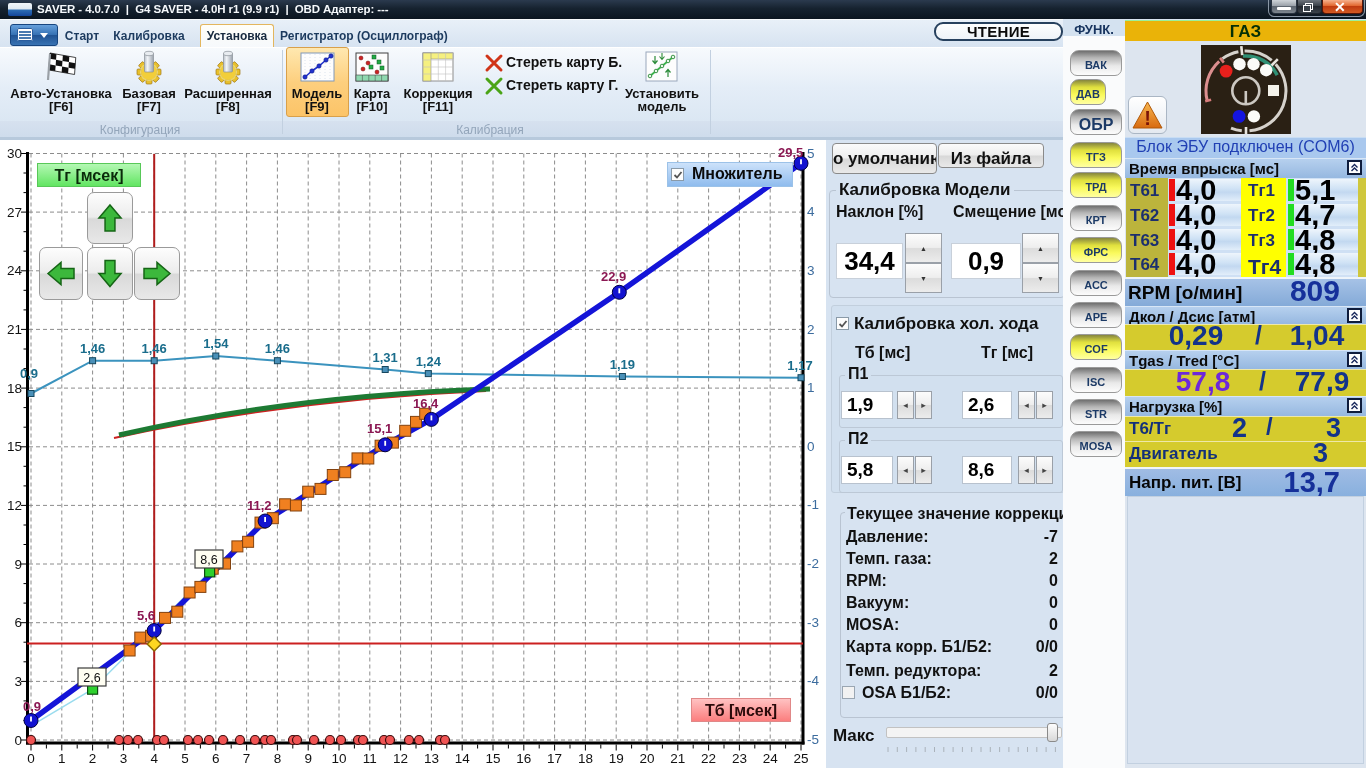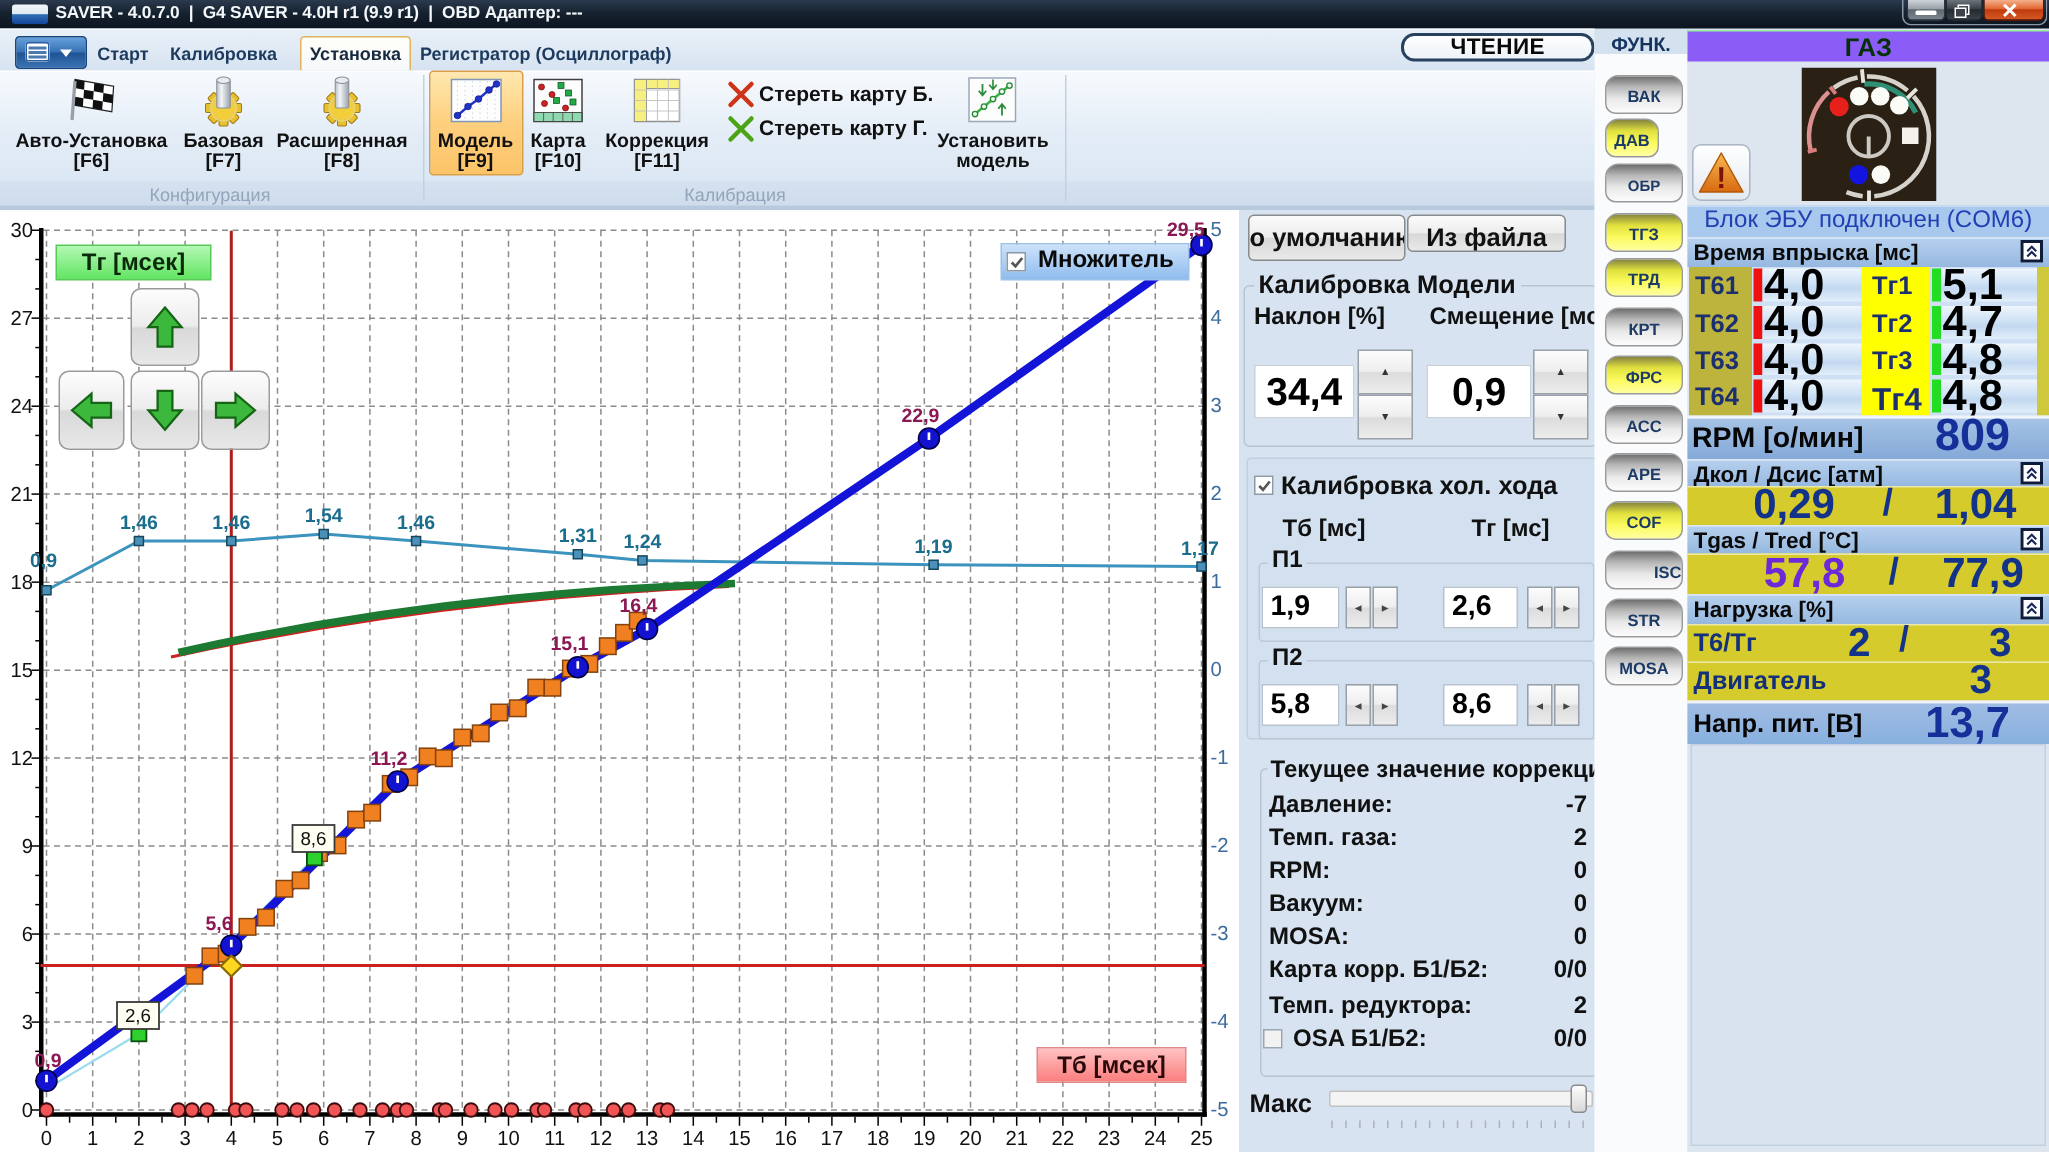--- a/index.html
+++ b/index.html
@@ -533,33 +533,33 @@
 <line x1="141.5" y1="1" x2="141.5" y2="6" stroke="#aab2ba" stroke-width="1"></line>
 <line x1="150.8" y1="1" x2="150.8" y2="6" stroke="#aab2ba" stroke-width="1"></line>
 <line x1="160.1" y1="1" x2="160.1" y2="6" stroke="#aab2ba" stroke-width="1"></line>
 <line x1="169.4" y1="1" x2="169.4" y2="6" stroke="#aab2ba" stroke-width="1"></line>
 </svg>
 <div class="ab" style="left:1063px;top:20px;width:62px;height:748px;background:#fafbfc;"></div>
 <div class="ab" style="left:1063px;top:20px;width:62px;height:16px;background:#d4e2f0;"></div>
 <div class="ab b" style="left:1063px;top:22px;width:62px;text-align:center;font-size:13px;color:#16335e;">ФУНК.</div>
 <div class="ab b" style="left:1070px;top:50px;width:52px;height:26px;border-radius:9px 9px 7px 7px;border:1px solid #9a9a9a;background:linear-gradient(180deg,#6f6f6f 0%,#b5b5b5 28%,#e9e9e9 62%,#fcfcfc 100%);text-align:center;font-size:11px;color:#1c3a66;line-height:29px;">ВАК</div>
 <div class="ab b" style="left:1070px;top:79px;width:36px;height:26px;border-radius:9px 9px 7px 7px;border:1px solid #9a9a9a;background:linear-gradient(180deg,#85853f 0%,#e0e03e 30%,#fafa5c 62%,#ffffa2 100%);text-align:center;font-size:11px;color:#1c3a66;line-height:29px;">ДАВ</div>
-<div class="ab b" style="left:1070px;top:109px;width:52px;height:26px;border-radius:9px 9px 7px 7px;border:1px solid #9a9a9a;background:linear-gradient(180deg,#6f6f6f 0%,#b5b5b5 28%,#e9e9e9 62%,#fcfcfc 100%);text-align:center;font-size:10px;color:#1c3a66;line-height:29px;">ОБР</div>
+<div class="ab b" style="left:1070px;top:109px;width:52px;height:26px;border-radius:9px 9px 7px 7px;border:1px solid #9a9a9a;background:linear-gradient(180deg,#6f6f6f 0%,#b5b5b5 28%,#e9e9e9 62%,#fcfcfc 100%);text-align:center;font-size:16px;color:#1c3a66;line-height:29px;">ОБР</div>
 <div class="ab b" style="left:1070px;top:142px;width:52px;height:26px;border-radius:9px 9px 7px 7px;border:1px solid #9a9a9a;background:linear-gradient(180deg,#85853f 0%,#e0e03e 30%,#fafa5c 62%,#ffffa2 100%);text-align:center;font-size:11px;color:#1c3a66;line-height:29px;">ТГЗ</div>
 <div class="ab b" style="left:1070px;top:172px;width:52px;height:26px;border-radius:9px 9px 7px 7px;border:1px solid #9a9a9a;background:linear-gradient(180deg,#85853f 0%,#e0e03e 30%,#fafa5c 62%,#ffffa2 100%);text-align:center;font-size:11px;color:#1c3a66;line-height:29px;">ТРД</div>
 <div class="ab b" style="left:1070px;top:205px;width:52px;height:26px;border-radius:9px 9px 7px 7px;border:1px solid #9a9a9a;background:linear-gradient(180deg,#6f6f6f 0%,#b5b5b5 28%,#e9e9e9 62%,#fcfcfc 100%);text-align:center;font-size:11px;color:#1c3a66;line-height:29px;">КРТ</div>
 <div class="ab b" style="left:1070px;top:237px;width:52px;height:26px;border-radius:9px 9px 7px 7px;border:1px solid #9a9a9a;background:linear-gradient(180deg,#85853f 0%,#e0e03e 30%,#fafa5c 62%,#ffffa2 100%);text-align:center;font-size:11px;color:#1c3a66;line-height:29px;">ФРС</div>
 <div class="ab b" style="left:1070px;top:270px;width:52px;height:26px;border-radius:9px 9px 7px 7px;border:1px solid #9a9a9a;background:linear-gradient(180deg,#6f6f6f 0%,#b5b5b5 28%,#e9e9e9 62%,#fcfcfc 100%);text-align:center;font-size:11px;color:#1c3a66;line-height:29px;">АСС</div>
 <div class="ab b" style="left:1070px;top:302px;width:52px;height:26px;border-radius:9px 9px 7px 7px;border:1px solid #9a9a9a;background:linear-gradient(180deg,#6f6f6f 0%,#b5b5b5 28%,#e9e9e9 62%,#fcfcfc 100%);text-align:center;font-size:11px;color:#1c3a66;line-height:29px;">АРЕ</div>
 <div class="ab b" style="left:1070px;top:334px;width:52px;height:26px;border-radius:9px 9px 7px 7px;border:1px solid #9a9a9a;background:linear-gradient(180deg,#85853f 0%,#e0e03e 30%,#fafa5c 62%,#ffffa2 100%);text-align:center;font-size:11px;color:#1c3a66;line-height:29px;">COF</div>
-<div class="ab b" style="left:1070px;top:367px;width:52px;height:26px;border-radius:9px 9px 7px 7px;border:1px solid #9a9a9a;background:linear-gradient(180deg,#6f6f6f 0%,#b5b5b5 28%,#e9e9e9 62%,#fcfcfc 100%);text-align:right;font-size:11px;color:#1c3a66;line-height:29px;">ISC</div>
+<div class="ab b" style="left:1070px;top:367px;width:52px;height:26px;border-radius:9px 9px 7px 7px;border:1px solid #9a9a9a;background:linear-gradient(180deg,#6f6f6f 0%,#b5b5b5 28%,#e9e9e9 62%,#fcfcfc 100%);text-align:center;font-size:11px;color:#1c3a66;line-height:29px;">ISC</div>
 <div class="ab b" style="left:1070px;top:399px;width:52px;height:26px;border-radius:9px 9px 7px 7px;border:1px solid #9a9a9a;background:linear-gradient(180deg,#6f6f6f 0%,#b5b5b5 28%,#e9e9e9 62%,#fcfcfc 100%);text-align:center;font-size:11px;color:#1c3a66;line-height:29px;">STR</div>
 <div class="ab b" style="left:1070px;top:431px;width:52px;height:26px;border-radius:9px 9px 7px 7px;border:1px solid #9a9a9a;background:linear-gradient(180deg,#6f6f6f 0%,#b5b5b5 28%,#e9e9e9 62%,#fcfcfc 100%);text-align:center;font-size:11px;color:#1c3a66;line-height:29px;">MOSA</div>
 <div class="ab" style="left:1125px;top:20px;width:241px;height:748px;background:#dde5ef;"></div>
-<div class="ab b" style="left:1125px;top:20px;width:241px;height:21px;background:#8b5cf6;border-top:1px solid #9af09a;text-align:center;font-size:17px;color:#063006;line-height:21px;">ГАЗ</div>
+<div class="ab b" style="left:1125px;top:20px;width:241px;height:21px;background:#eab308;border-top:1px solid #9af09a;text-align:center;font-size:17px;color:#063006;line-height:21px;">ГАЗ</div>
 <svg class="ab" style="left:1201px;top:45px" width="90" height="89" viewBox="0 0 90 89">
 <rect x="0" y="0" width="90" height="89" fill="#2a2014"></rect>
 <path d="M21.5 13.6 A40 40 0 0 1 37.4 6.7" fill="none" stroke="#d6d2cc" stroke-width="3"></path>
 <path d="M43.6 6.0 A40 40 0 0 1 70.7 15.4" fill="none" stroke="#d6d2cc" stroke-width="3"></path>
 <path d="M74.7 19.2 A40 40 0 0 1 48.5 85.8" fill="none" stroke="#d6d2cc" stroke-width="3"></path>
 <path d="M40.8 85.8 A40 40 0 0 1 30.0 83.1" fill="none" stroke="#d6d2cc" stroke-width="3"></path>
 <path d="M6.2 55.7 A40 40 0 0 1 18.2 16.3" fill="none" stroke="#dc8f8f" stroke-width="3"></path>
 <path d="M41.9 11.1 A35 35 0 0 1 76.2 30.1" fill="none" stroke="#2f8f74" stroke-width="3.5"></path>
 <line x1="41.2" y1="10.2" x2="40.3" y2="1.2" stroke="#e8e4de" stroke-width="2.6"></line>
 <line x1="70.5" y1="20.5" x2="76.8" y2="14.2" stroke="#e8e4de" stroke-width="2.6"></line>

